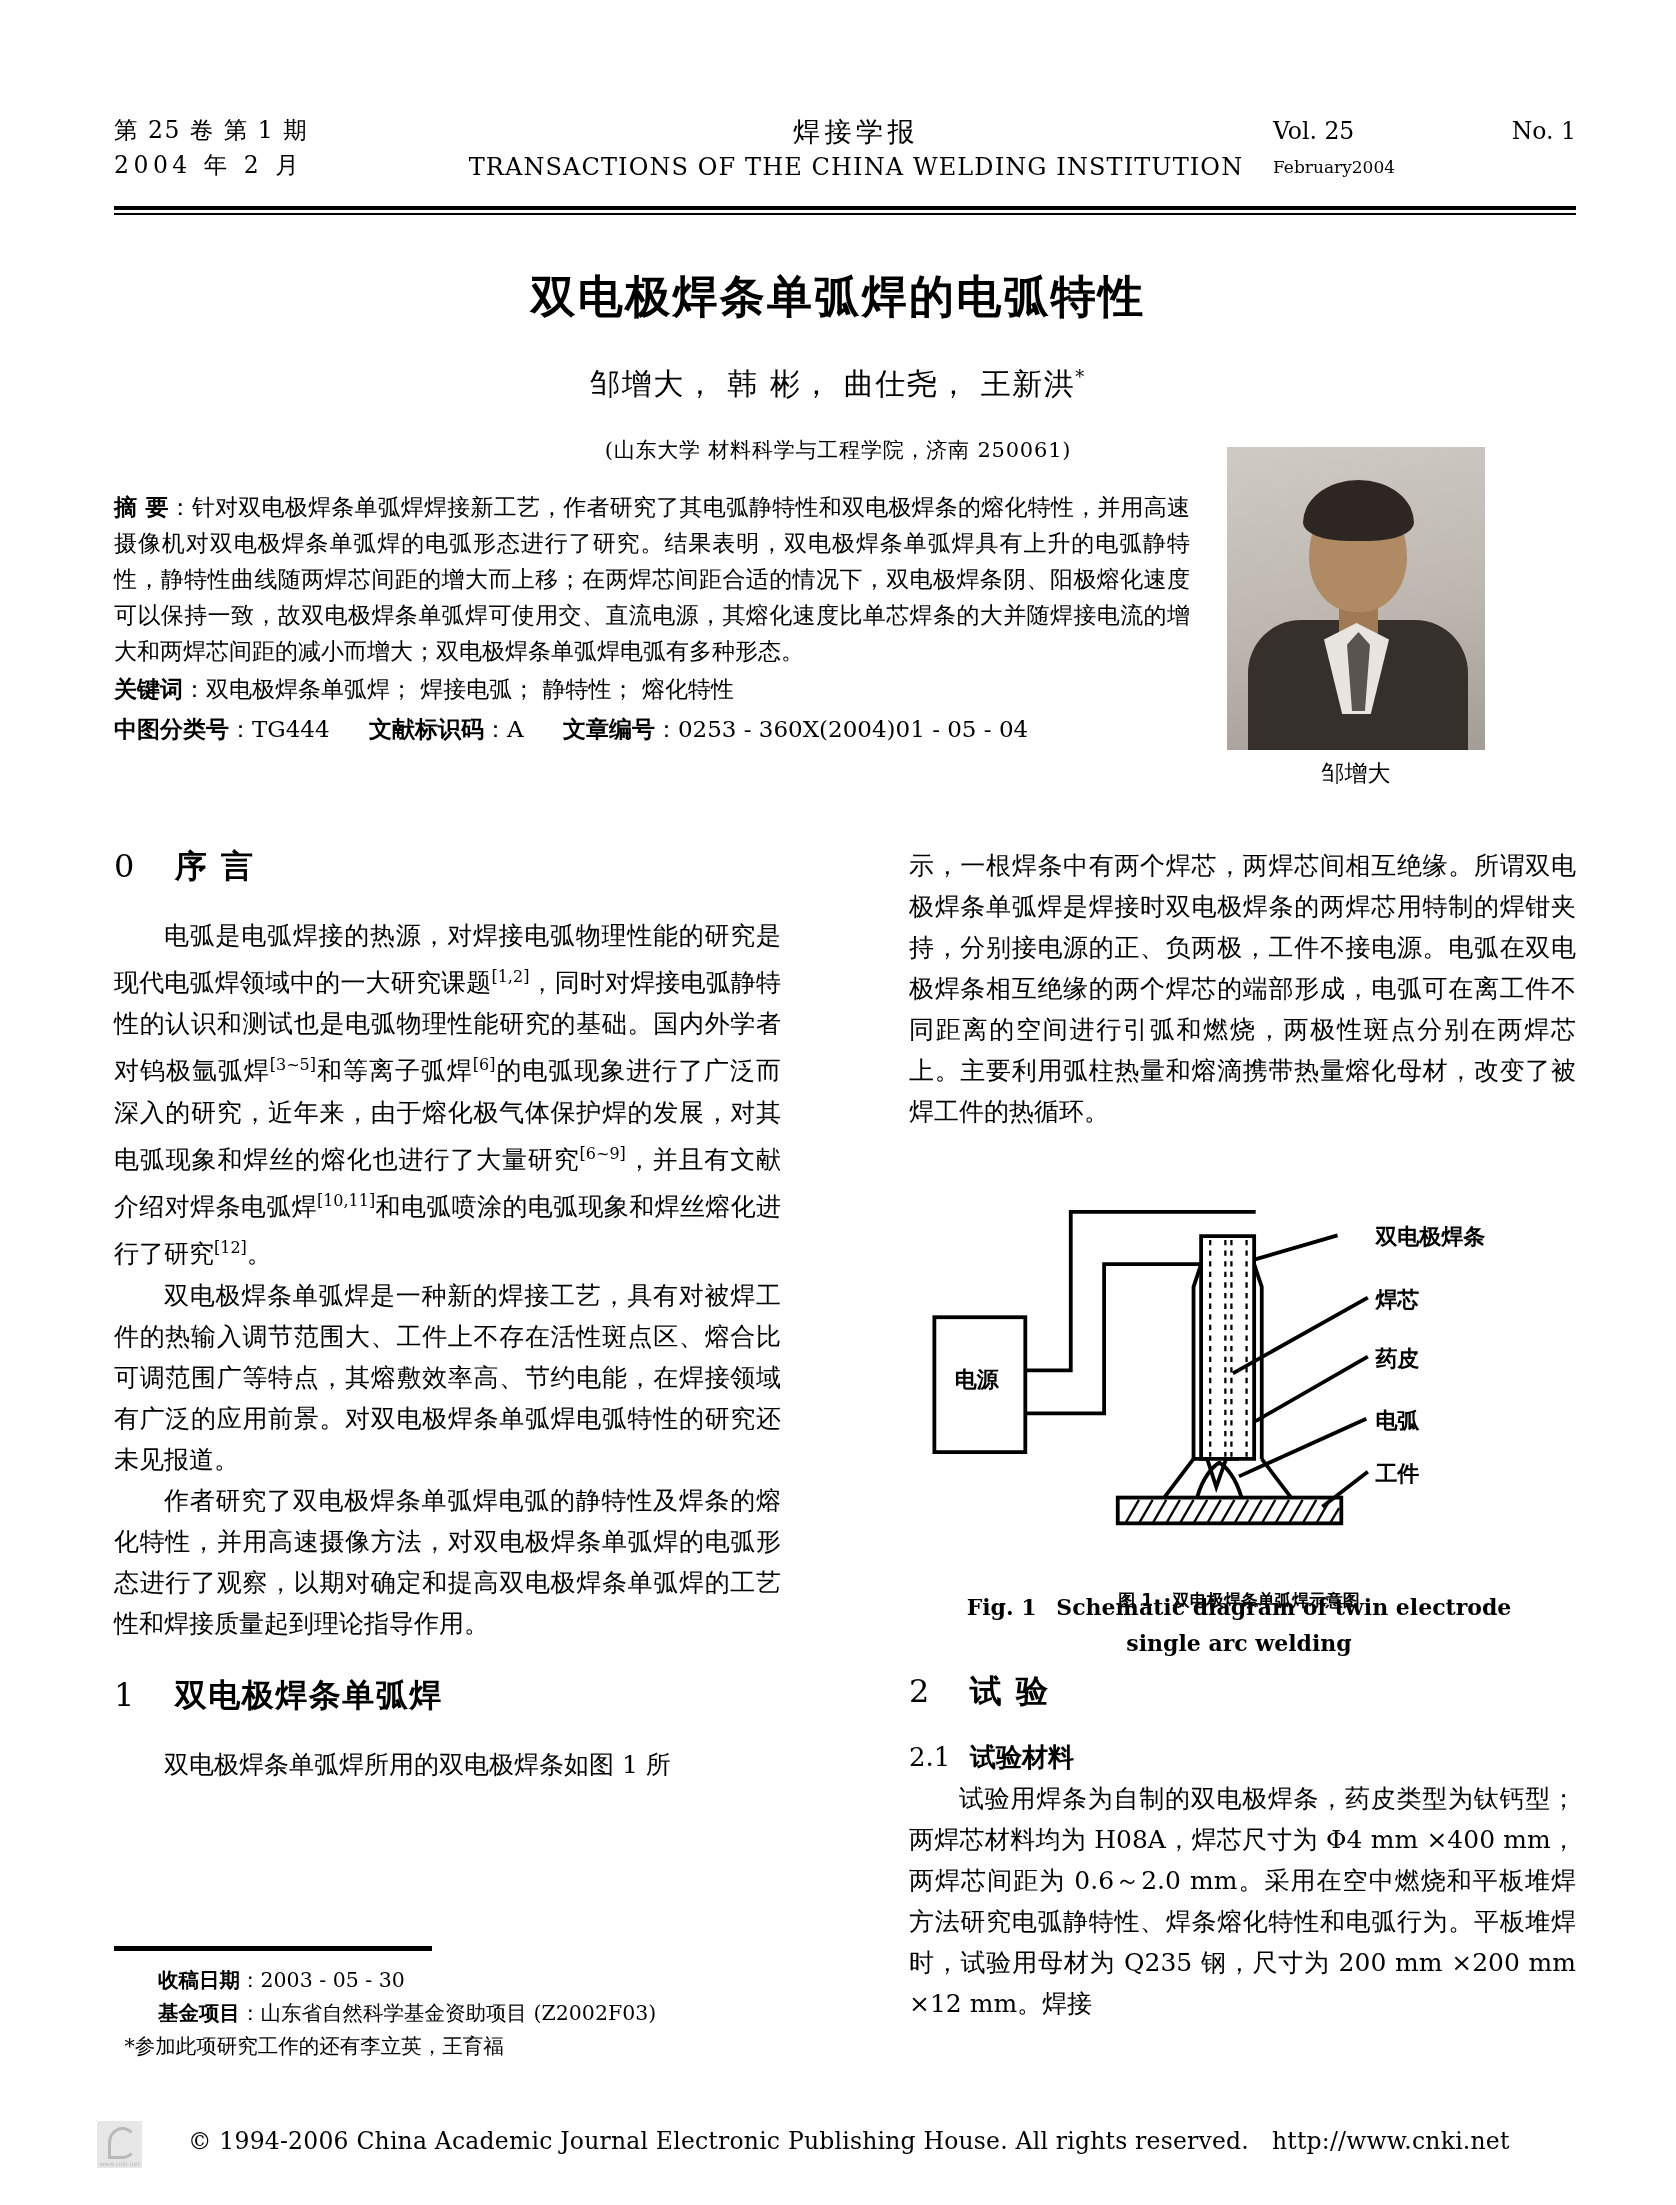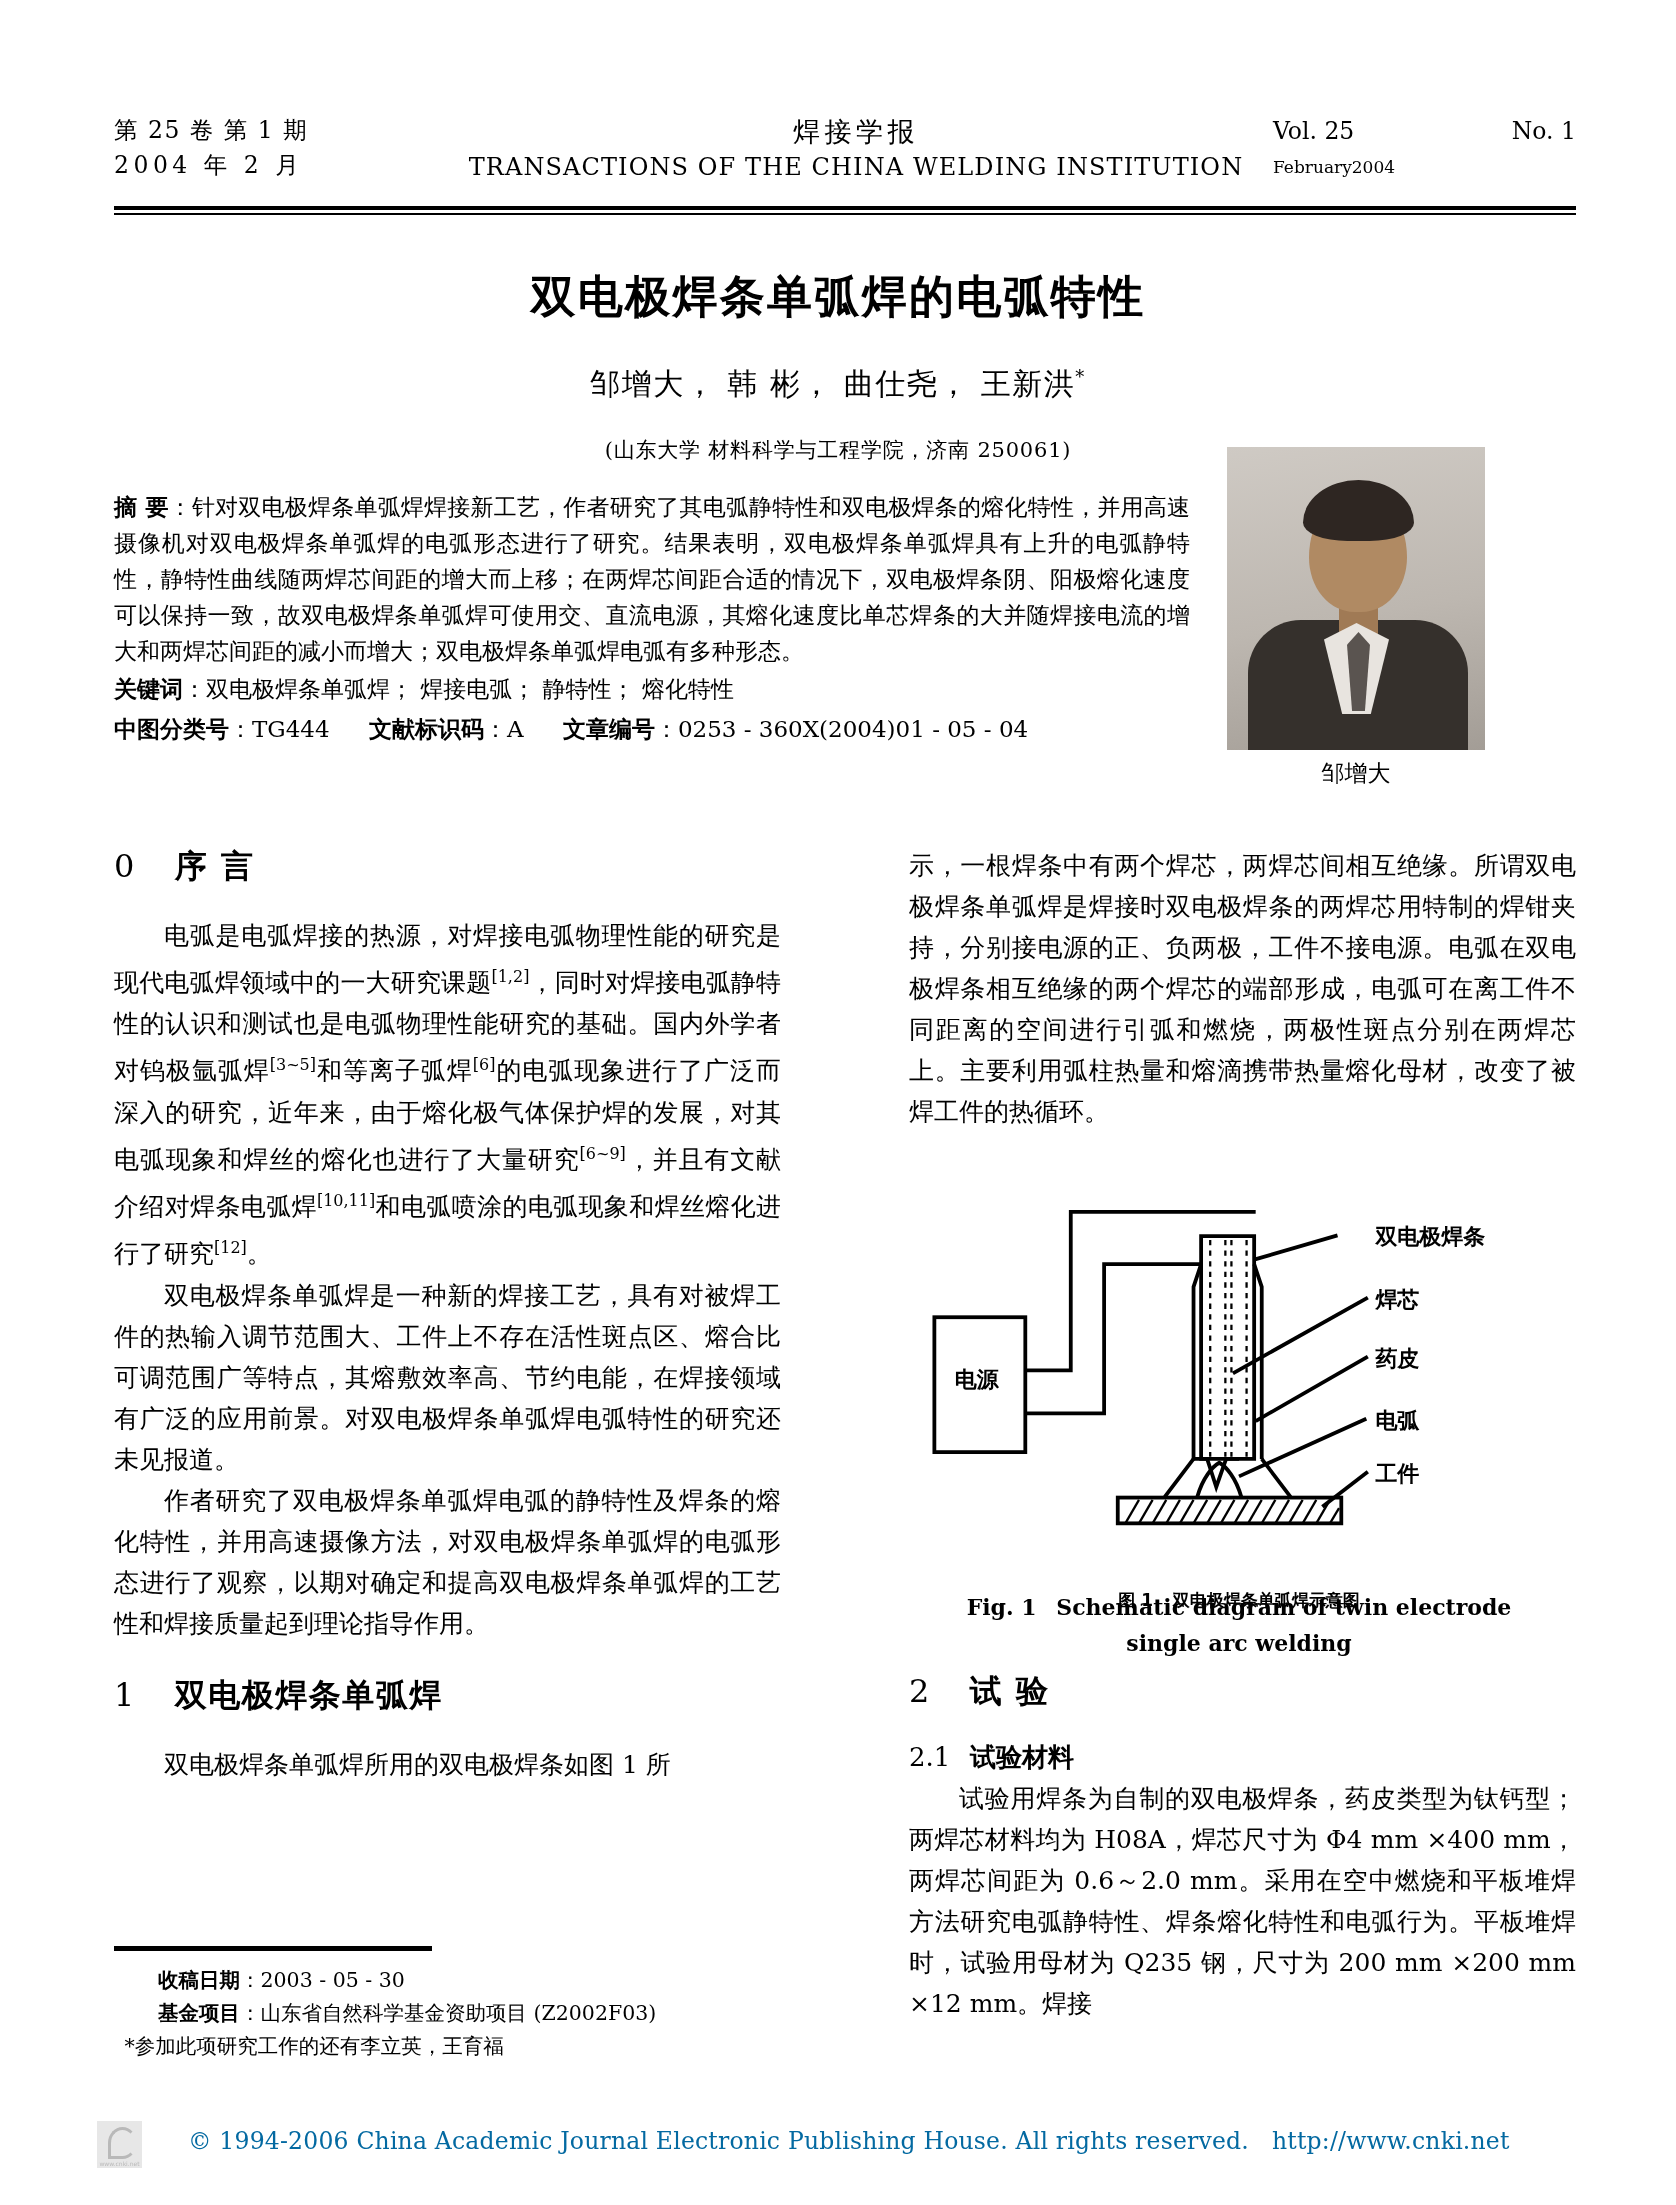--- a/index.html
+++ b/index.html
@@ -122,21 +122,21 @@
   .fig-cap2 .sp { display:inline-block; width:19.7px; }
 
   
   .footer { position:absolute; left:0; right:0; top:2121px; height:53px; }
   .footer-logo { position:absolute; left:97px; top:0px; width:45px; height:47px;
       background:#e7e7e7; }
   .footer-logo .swirl { position:absolute; left:10.6px; top:6px; width:23px; height:26px;
       border:3px solid #b9b9b9; border-radius:50% 50% 50% 0; border-right-color:transparent; }
   .footer-logo .ftxt { position:absolute; left:1.5px; bottom:1.5px; right:1.5px; text-align:center;
       font-size:6px; color:#b9b9b9; font-family:"DejaVu Sans","Liberation Sans",sans-serif; }
-  .footer-text { position:absolute; left:188px; top:6px; font-size:23.5px; color:#0369a1;
+  .footer-text { position:absolute; left:188px; top:6px; font-size:23.5px; color:#000000;
       letter-spacing:0.2px; white-space:nowrap; }
   .footer-text .gap { display:inline-block; width:23px; }
 </style>
 </head>
 <body>
 
 <div class="page">
 
   <div class="masthead">
     <div class="mh-left">

